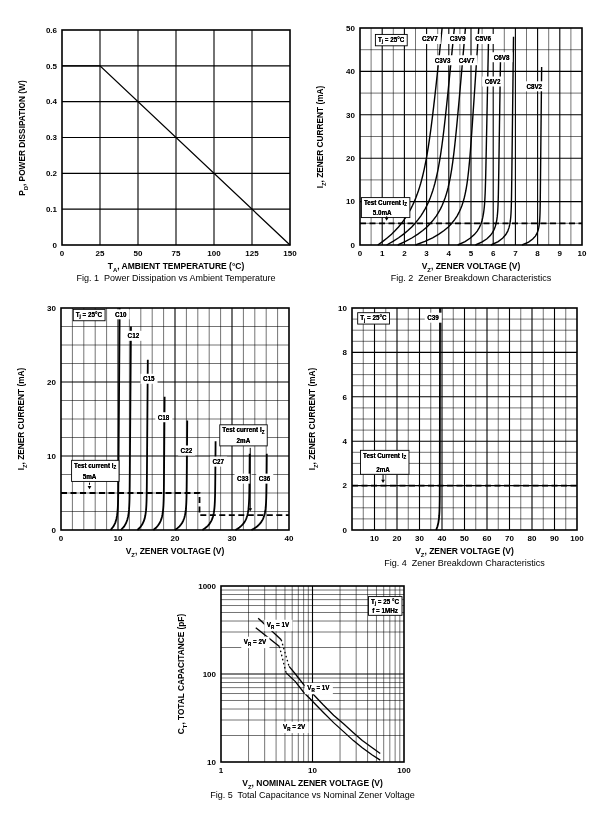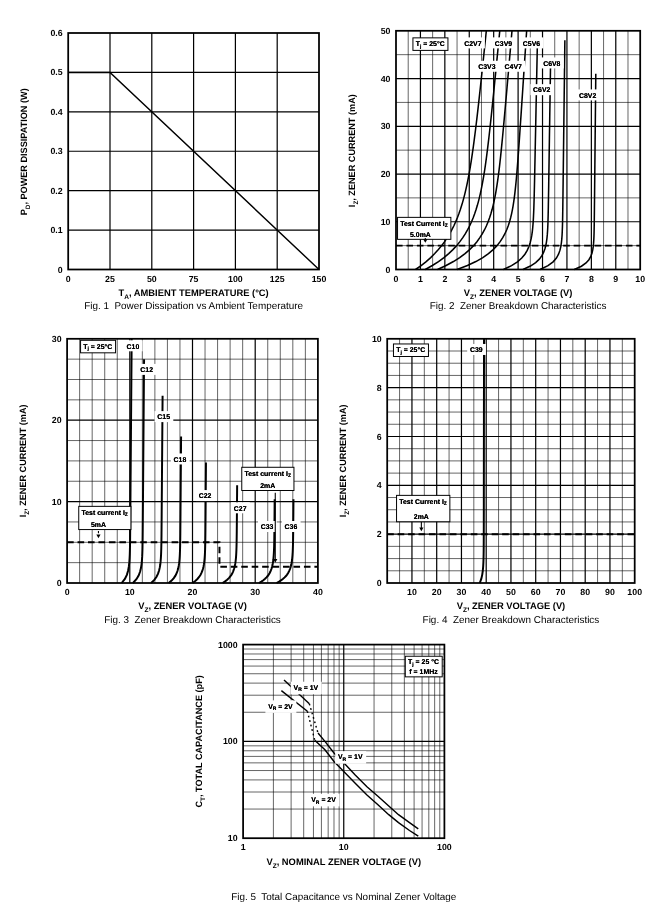--- a/index.html
+++ b/index.html
@@ -304,21 +304,20 @@
           <text x="226.4" y="149.39999999999998" font-size="6.3" text-anchor="middle" font-weight="bold" fill="#000"><tspan dy="0.00">2mA</tspan></text>
           <text x="226.4" y="138.29999999999998" font-size="6.3" text-anchor="middle" font-weight="bold" fill="#000"><tspan dy="0.00">Test current I</tspan><tspan dy="1.39" font-size="4.54">Z</tspan></text>
           <text x="226.4" y="149.39999999999998" font-size="6.3" text-anchor="middle" font-weight="bold" fill="#000"><tspan dy="0.00">2mA</tspan></text>
         </g>
         <g>
           <line x1="233.24" y1="153.86" x2="233.24" y2="215" stroke="#000" stroke-width="1"></line>
           <polygon points="231.34,214.2 235.14000000000001,214.2 233.24,217.5" fill="#000"></polygon>
         </g>
       </svg>
     <div class="xtitle" style="left: 4px; width: 308px; top: 252px;">V<sub>Z</sub>, ZENER VOLTAGE (V)</div>
-    <div class="cap" style="left: -16px; width: 348px; top: 264px;">Fig. 3  Zener Breakdown Characteristics</div>
   </div>
 
   <div class="figure" style="left: 308px; top: 294px; width: 285px; height: 296px;">
     <div class="ytitle" style="left: 5px; top: 125px;">I<sub>Z</sub>, ZENER CURRENT (mA)</div>
     <svg width="285" height="252">
         <g>
           <line x1="55.25" y1="14" x2="55.25" y2="236" stroke="#000" stroke-width="0.55"></line>
           <line x1="66.5" y1="14" x2="66.5" y2="236" stroke="#000" stroke-width="1.1"></line>
           <line x1="77.75" y1="14" x2="77.75" y2="236" stroke="#000" stroke-width="0.55"></line>
           <line x1="89" y1="14" x2="89" y2="236" stroke="#000" stroke-width="1.1"></line>
@@ -484,16 +483,16 @@
           <text x="141.39790601426307" y="118.38128001512155" font-size="6.3" text-anchor="middle" font-weight="bold" fill="#000"><tspan dy="0.00">V</tspan><tspan dy="1.39" font-size="4.54">R</tspan><tspan dy="-1.39"> = 1V</tspan></text>
           <text x="141.39790601426307" y="118.38128001512155" font-size="6.3" text-anchor="middle" font-weight="bold" fill="#000"><tspan dy="0.00">V</tspan><tspan dy="1.39" font-size="4.54">R</tspan><tspan dy="-1.39"> = 1V</tspan></text>
         </g>
         <g>
           <rect x="103.45216369628906" y="149.6812744140625" width="28.162643432617188" height="11.389999389648438" fill="#fff" stroke="none" stroke-width="0.9"></rect>
           <text x="117.13966027500273" y="157.18127923686066" font-size="6.3" text-anchor="middle" font-weight="bold" fill="#000"><tspan dy="0.00">V</tspan><tspan dy="1.39" font-size="4.54">R</tspan><tspan dy="-1.39"> = 2V</tspan></text>
           <text x="117.13966027500273" y="157.18127923686066" font-size="6.3" text-anchor="middle" font-weight="bold" fill="#000"><tspan dy="0.00">V</tspan><tspan dy="1.39" font-size="4.54">R</tspan><tspan dy="-1.39"> = 2V</tspan></text>
         </g>
       </svg>
     <div class="xtitle" style="left: 4px; width: 263px; top: 206px;">V<sub>Z</sub>, NOMINAL ZENER VOLTAGE (V)</div>
-    <div class="cap" style="left: -16px; width: 303px; top: 218px; margin-top: 20px;">Fig. 5  Total Capacitance vs Nominal Zener Voltage</div>
+    <div class="cap" style="left: -16px; width: 303px; top: 218px;">Fig. 5  Total Capacitance vs Nominal Zener Voltage</div>
   </div>
 
 </div>
 
 </body></html>

